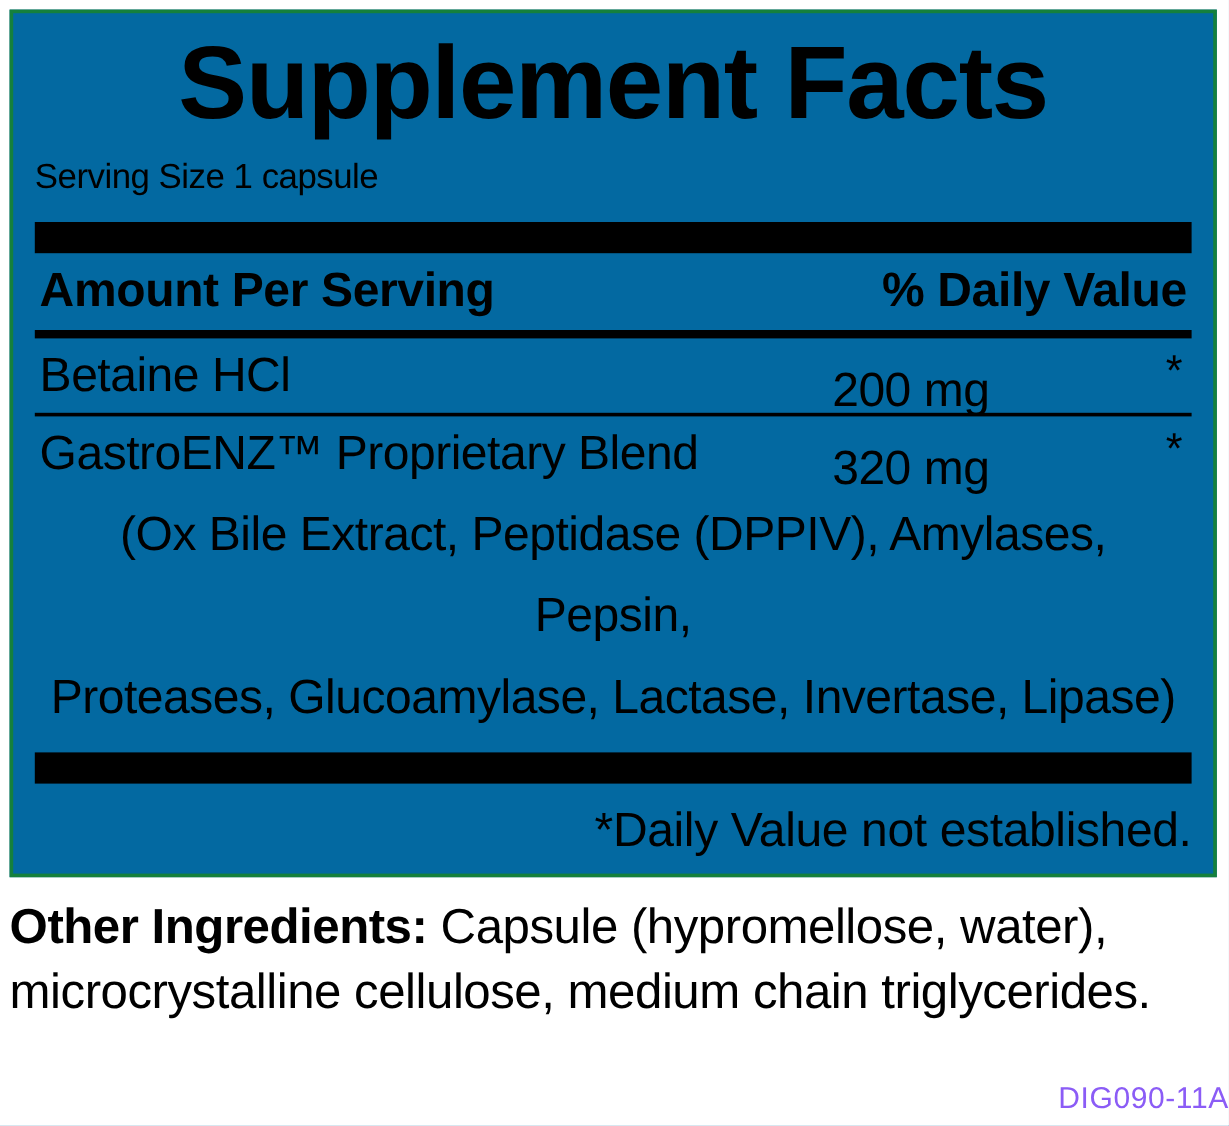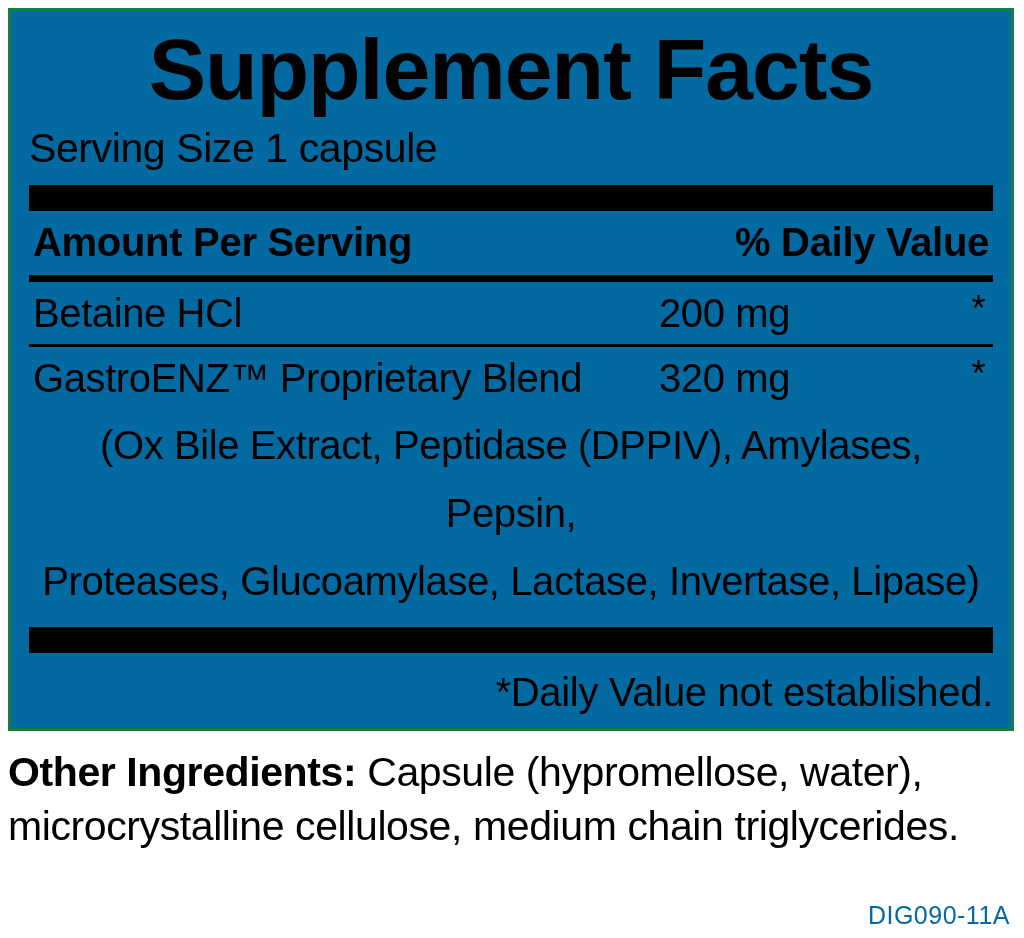--- a/index.html
+++ b/index.html
@@ -41,21 +41,21 @@
     line-height: 96px;
     letter-spacing: -1px;
     text-align: center;
     white-space: nowrap;
     margin: 0;
     padding: 0;
   }
 
   .serving-size {
     font-family: "Liberation Sans", sans-serif;
-    font-size: 41px;
+    font-size: 29px;
     line-height: 50px;
     margin-top: 6px;
     letter-spacing: -0.4px;
   }
 
   .rule-thick {
     height: 26px;
     background: #000000;
     margin-top: 12px;
   }
@@ -92,23 +92,23 @@
     letter-spacing: -0.4px;
     padding: 4px 0 4px 4px;
     min-height: 54px;
   }
   .row .name {
     display: inline-block;
   }
   .row .amount {
     position: absolute;
     left: 630px;
-    top: 4px;
+    top: 16px;
     width: 200px;
-    text-align: left;
+    text-align: center;
   }
   .row .star {
     position: absolute;
     right: 8px;
     top: 0px;
     font-size: 36px;
   }
 
   .sub-line {
     font-size: 40px;
@@ -137,24 +137,24 @@
     font-size: 41px;
     line-height: 54px;
     letter-spacing: -0.4px;
   }
   .other .label {
     font-weight: bold;
   }
 
   .code {
     position: absolute;
-    right: 14px;
+    right: 0;
     bottom: 8px;
     font-size: 25px;
-    color: #0369a1;
+    color: #8b5cf6;
     letter-spacing: 0.5px;
   }
 </style>
 </head>
 <body>
 
 <div class="panel">
   <div class="inner">
 
     <div class="sf-title">Supplement Facts</div>

